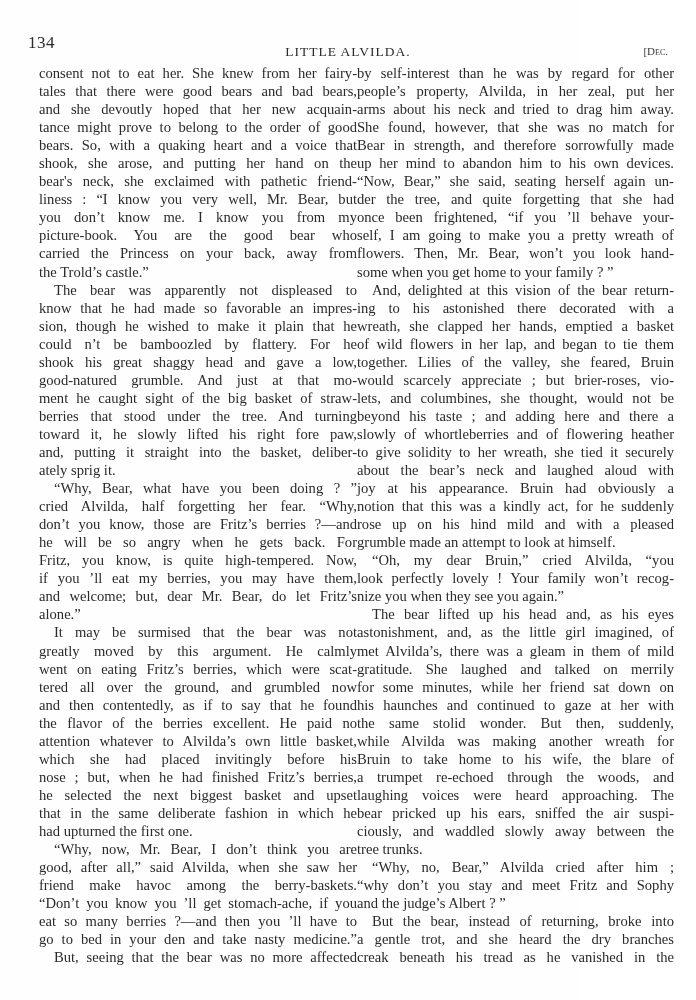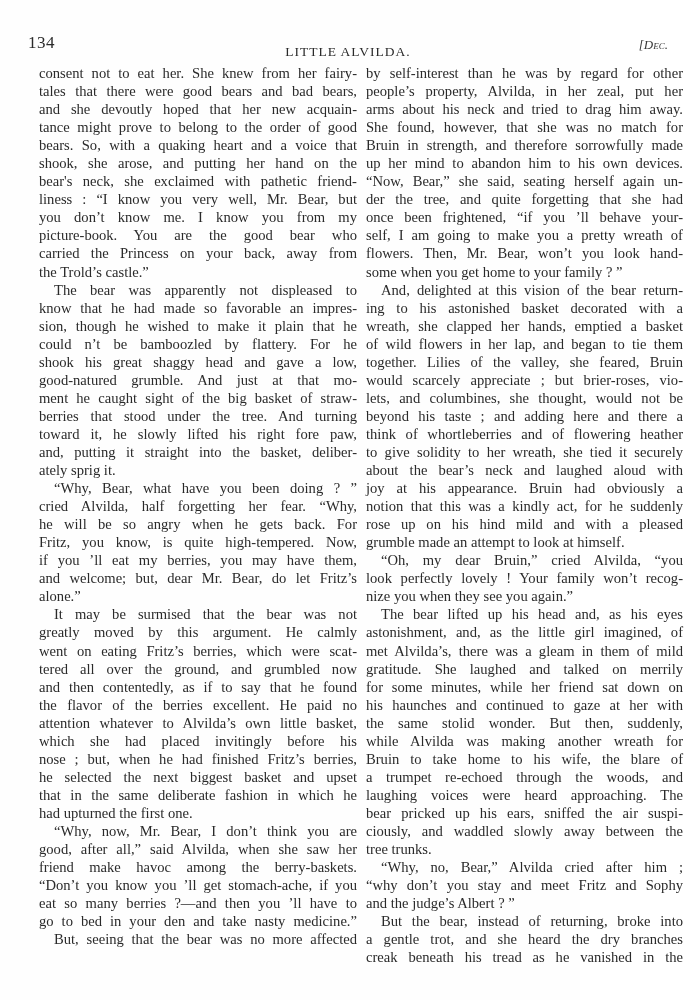--- a/index.html
+++ b/index.html
@@ -39,37 +39,36 @@
     position: absolute;
     left: 0; right: 0; top: 3px;
     text-align: center;
     font-size: 13.5px;
     letter-spacing: 1px;
     color: #2a2a2a;
     margin-top: 8px;
   }
   .running-date {
     position: absolute;
-    right: 0; top: 4px;
-    font-size: 13px;
+    right: 0; top: 12px;
+    font-size: 11px;
     font-variant: small-caps;
     color: #3a3a3a;
-    font-style: italic;
   }
   .column {
     position: absolute;
     top: 64px;
     width: 318px;
     font-size: 14.6px;
     line-height: 18.05px;
     text-align: justify;
     hyphens: none;
   }
   .col-left { left: 39px; }
-  .col-right { left: 366px; width: 317px; }
+  .col-right { left: 357px; width: 317px; }
   .line {
     display: block;
     text-align: justify;
     text-align-last: justify;
     white-space: nowrap;
     overflow: visible;
     height: 18.05px;
   }
   .line.last {
     text-align-last: left;
@@ -105,20 +104,21 @@
       <span class="line">could n’t be bamboozled by flattery.  For he</span>
       <span class="line">shook his great shaggy head and gave a low,</span>
       <span class="line">good-natured grumble.  And just at that mo-</span>
       <span class="line">ment he caught sight of the big basket of straw-</span>
       <span class="line">berries that stood under the tree.  And turning</span>
       <span class="line">toward it, he slowly lifted his right fore paw,</span>
       <span class="line">and, putting it straight into the basket, deliber-</span>
       <span class="line last">ately sprig it.</span>
       <span class="line indent">“Why, Bear, what have you been doing ? ”</span>
       <span class="line">cried Alvilda, half forgetting her fear.  “Why,</span>
+      <span class="line">don’t you know, those are Fritz’s berries ?—and</span>
       <span class="line">he will be so angry when he gets back.  For</span>
       <span class="line">Fritz, you know, is quite high-tempered.  Now,</span>
       <span class="line">if you ’ll eat my berries, you may have them,</span>
       <span class="line">and welcome; but, dear Mr. Bear, do let Fritz’s</span>
       <span class="line last">alone.”</span>
       <span class="line indent">It may be surmised that the bear was not</span>
       <span class="line">greatly moved by this argument.  He calmly</span>
       <span class="line">went on eating Fritz’s berries, which were scat-</span>
       <span class="line">tered all over the ground, and grumbled now</span>
       <span class="line">and then contentedly, as if to say that he found</span>
@@ -135,37 +135,37 @@
       <span class="line">“Don’t you know you ’ll get stomach-ache, if you</span>
       <span class="line">eat so many berries ?—and then you ’ll have to</span>
       <span class="line">go to bed in your den and take nasty medicine.”</span>
       <span class="line indent">But, seeing that the bear was no more affected</span>
     </div>
   <div class="column col-right">
       <span class="line">by self-interest than he was by regard for other</span>
       <span class="line">people’s property, Alvilda, in her zeal, put her</span>
       <span class="line">arms about his neck and tried to drag him away.</span>
       <span class="line">She found, however, that she was no match for</span>
-      <span class="line">Bruin in strength, and therefore sorrowfully made</span>
+      <span class="line">Bear in strength, and therefore sorrowfully made</span>
       <span class="line">up her mind to abandon him to his own devices.</span>
       <span class="line">“Now, Bear,” she said, seating herself again un-</span>
       <span class="line">der the tree, and quite forgetting that she had</span>
       <span class="line">once been frightened, “if you ’ll behave your-</span>
       <span class="line">self, I am going to make you a pretty wreath of</span>
       <span class="line">flowers.  Then, Mr. Bear, won’t you look hand-</span>
       <span class="line last">some when you get home to your family ? ”</span>
       <span class="line indent">And, delighted at this vision of the bear return-</span>
-      <span class="line">ing to his astonished basket decorated with a</span>
+      <span class="line">ing to his astonished there decorated with a</span>
       <span class="line">wreath, she clapped her hands, emptied a basket</span>
       <span class="line">of wild flowers in her lap, and began to tie them</span>
       <span class="line">together.  Lilies of the valley, she feared, Bruin</span>
       <span class="line">would scarcely appreciate ; but brier-roses, vio-</span>
       <span class="line">lets, and columbines, she thought, would not be</span>
       <span class="line">beyond his taste ; and adding here and there a</span>
-      <span class="line">think of whortleberries and of flowering heather</span>
+      <span class="line">slowly of whortleberries and of flowering heather</span>
       <span class="line">to give solidity to her wreath, she tied it securely</span>
       <span class="line">about the bear’s neck and laughed aloud with</span>
       <span class="line">joy at his appearance.  Bruin had obviously a</span>
       <span class="line">notion that this was a kindly act, for he suddenly</span>
       <span class="line">rose up on his hind mild and with a pleased</span>
       <span class="line last">grumble made an attempt to look at himself.</span>
       <span class="line indent">“Oh, my dear Bruin,” cried Alvilda, “you</span>
       <span class="line">look perfectly lovely !  Your family won’t recog-</span>
       <span class="line last">nize you when they see you again.”</span>
       <span class="line indent">The bear lifted up his head and, as his eyes</span>

